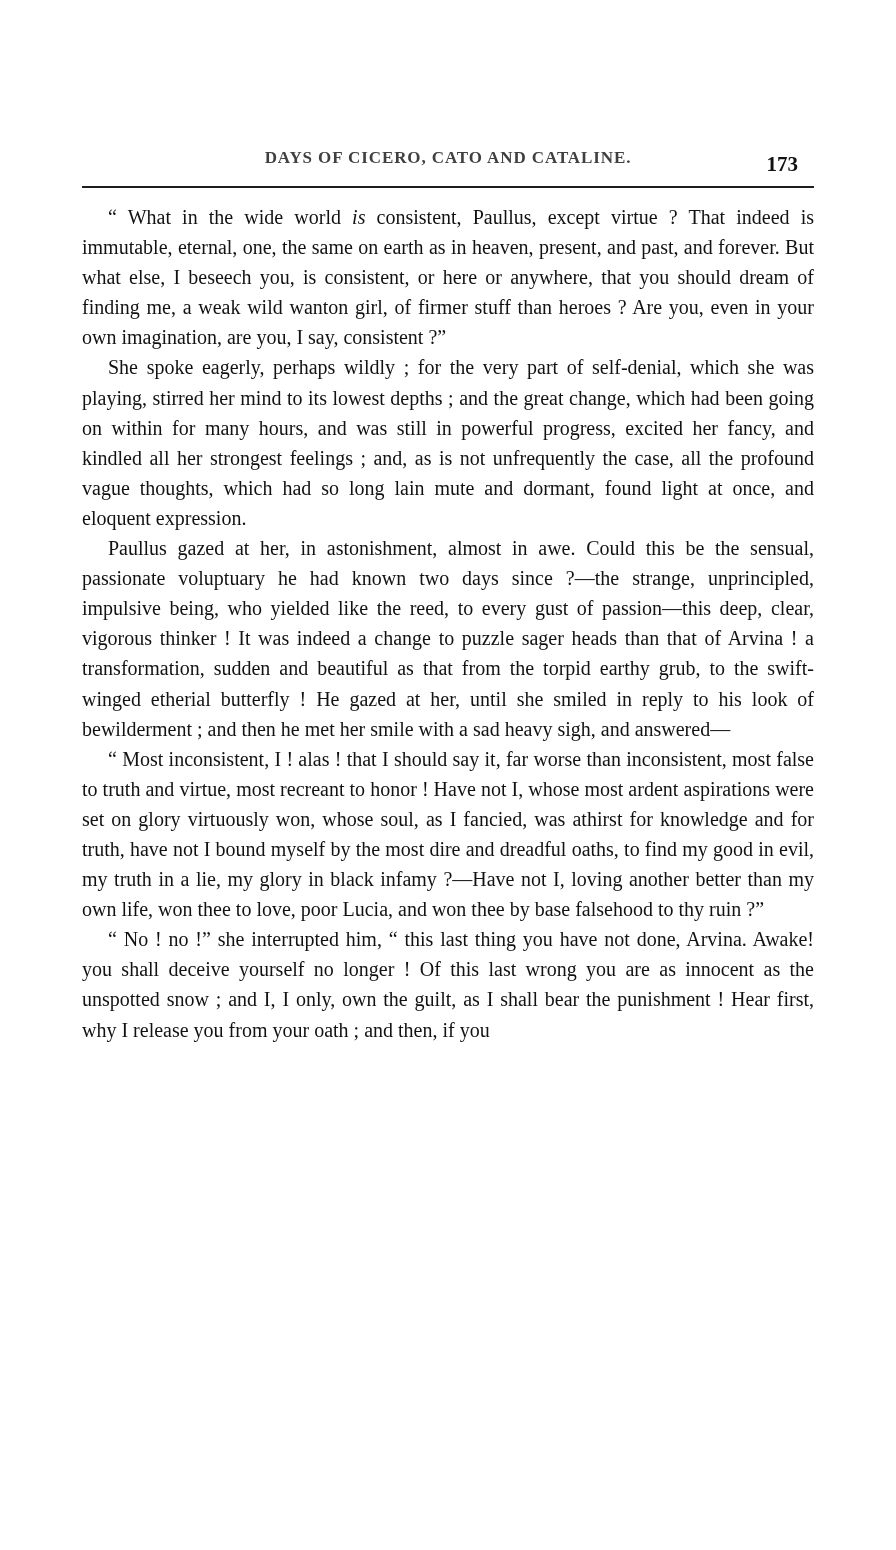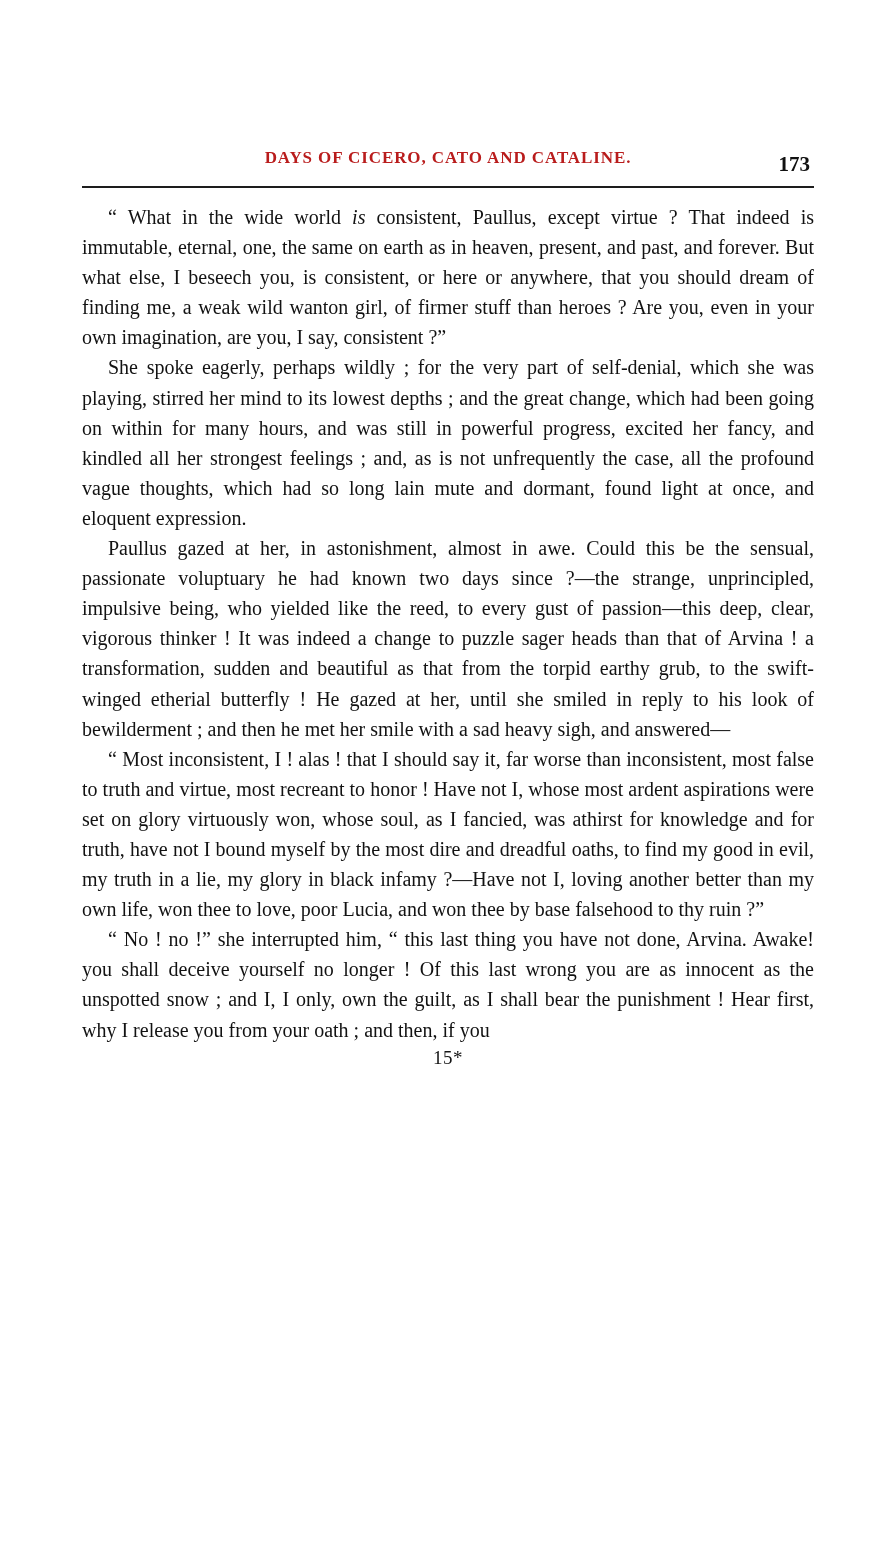--- a/index.html
+++ b/index.html
@@ -32,26 +32,26 @@
     justify-content: center;
     position: relative;
     height: 30px;
   }
   .running-title {
     font-size: 17px;
     letter-spacing: 0.9px;
     font-variant: small-caps;
     text-transform: uppercase;
     font-weight: 600;
-    color: #b91c1c;
+    color: #404040;
     white-space: nowrap;
   }
   .folio {
     position: absolute;
-    right: 4px;
+    right: 16px;
     bottom: 1px;
     font-size: 21px;
     font-weight: 700;
     color: #111;
   }
   .rule {
     margin-top: 8px;
     border-top: 2px solid #1d1d1d;
     width: 100%;
   }
@@ -92,16 +92,15 @@
     <div class="rule"></div>
 
     <div class="body-text">
       <p>“ What in the wide world <i>is</i> consistent, Paullus, except virtue ?  That indeed is immutable, eternal, one, the same on earth as in heaven, present, and past, and forever.   But what else, I beseech you, is consistent, or here or anywhere, that you should dream of finding me, a weak wild wanton girl, of firmer stuff than heroes ?   Are you, even in your own imagination, are you, I say, consistent ?”</p>
       <p>She spoke eagerly, perhaps wildly ; for the very part of self-denial, which she was  playing, stirred her mind to its lowest depths ; and the great change, which had been going on within for many hours, and was still in powerful progress, excited her fancy, and kindled all her strongest feelings ; and, as is not unfrequently the case, all the profound vague thoughts, which had so long lain mute and dormant, found light at once, and eloquent expression.</p>
       <p>Paullus gazed at her, in astonishment, almost in awe. Could this be the sensual, passionate voluptuary he had known two days since ?—the strange, unprincipled, impulsive being, who yielded like the reed, to every gust of passion—this deep, clear, vigorous thinker !  It was indeed a change to puzzle sager heads than that of Arvina ! a transformation, sudden and beautiful as that from the torpid earthy grub, to the swift-winged etherial butterfly ! He gazed at her, until she smiled in reply to his look of bewilderment ; and then he met her smile with a sad heavy sigh, and answered—</p>
       <p>“ Most inconsistent, I !  alas !  that I should say it, far worse than inconsistent, most false to truth and virtue, most recreant to honor !   Have not I, whose most ardent aspirations were set on glory virtuously won, whose soul, as I fancied, was athirst for knowledge and for truth, have not I bound myself by the most dire and dreadful oaths, to find my good in evil, my truth in a lie, my glory in black infamy ?—Have not I, loving another better than my own life, won thee to love, poor Lucia, and won thee by base falsehood to thy ruin ?”</p>
       <p>“ No ! no !” she interrupted him, “ this last thing you have not done, Arvina.  Awake! you shall deceive yourself no longer !  Of this last wrong you are as innocent as the unspotted snow ; and I, I only, own the guilt, as I shall bear the punishment !   Hear first, why I release you from your oath ; and then, if you</p>
     </div>
 
-    <div class="signature">15*</div>
 
   </div>
 </div>
 
 </body></html>

